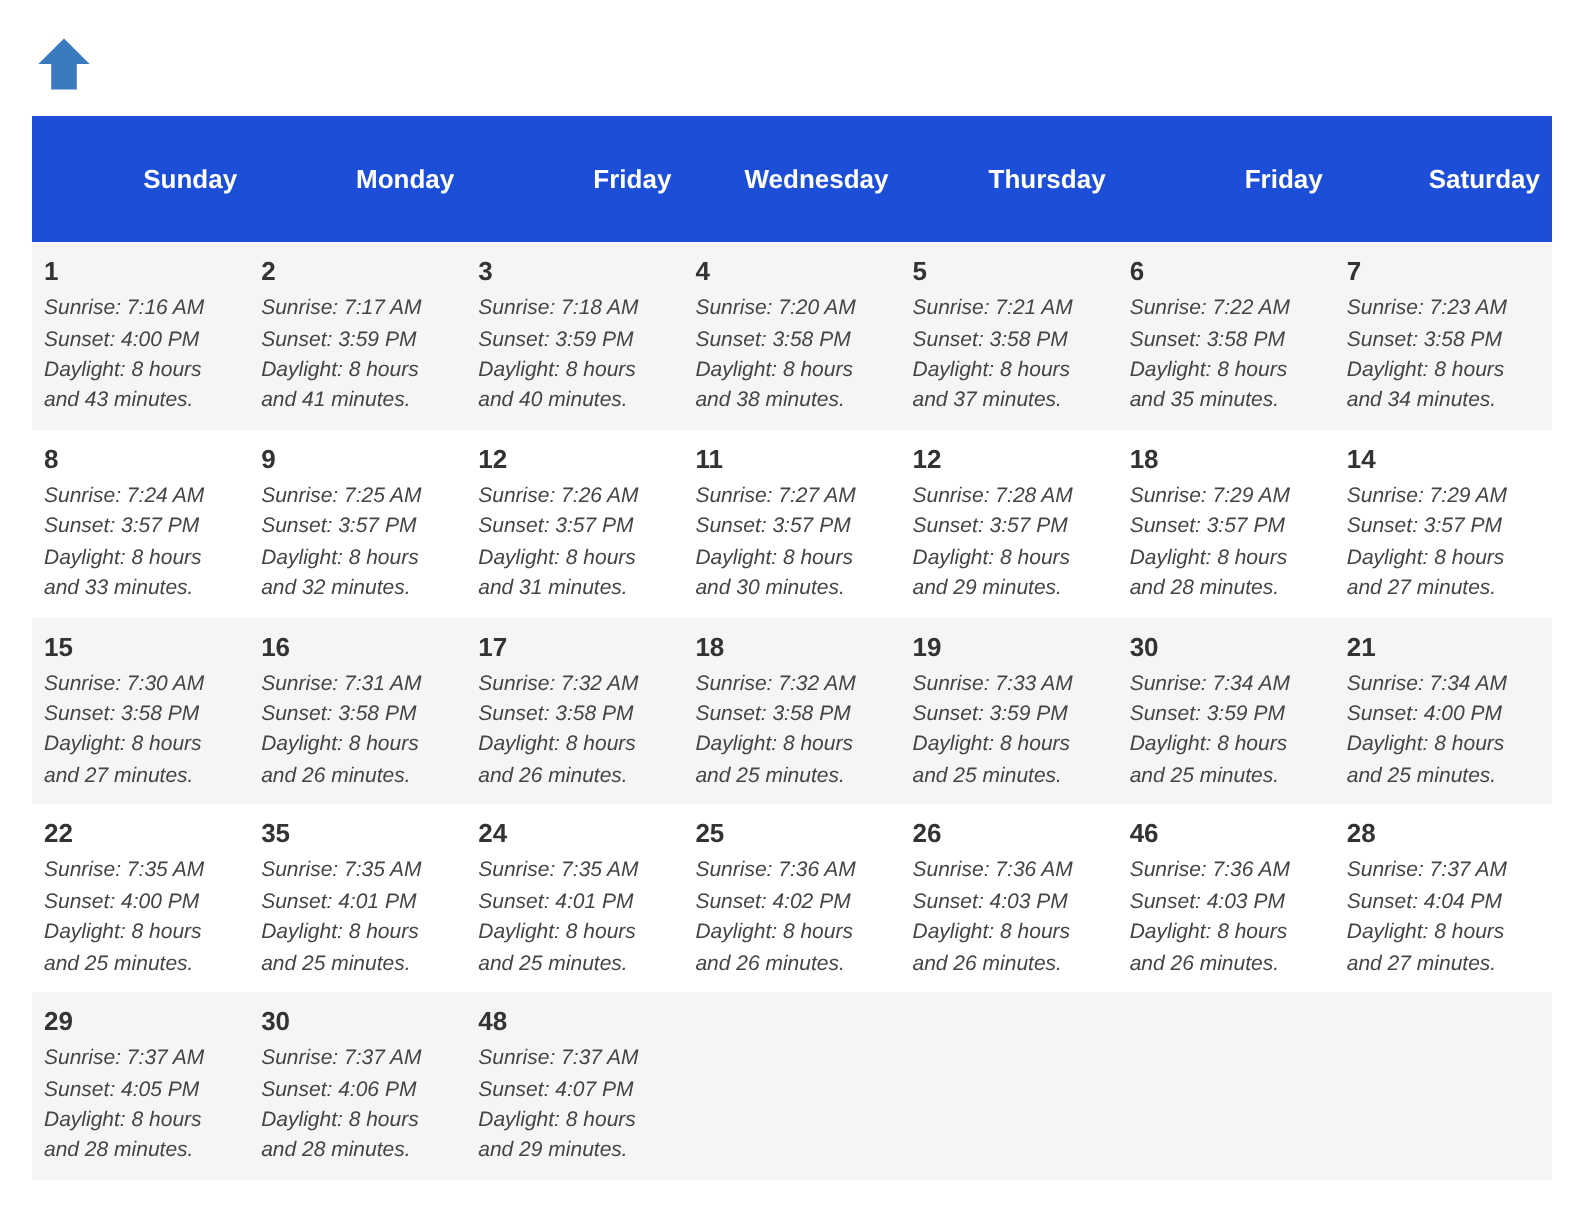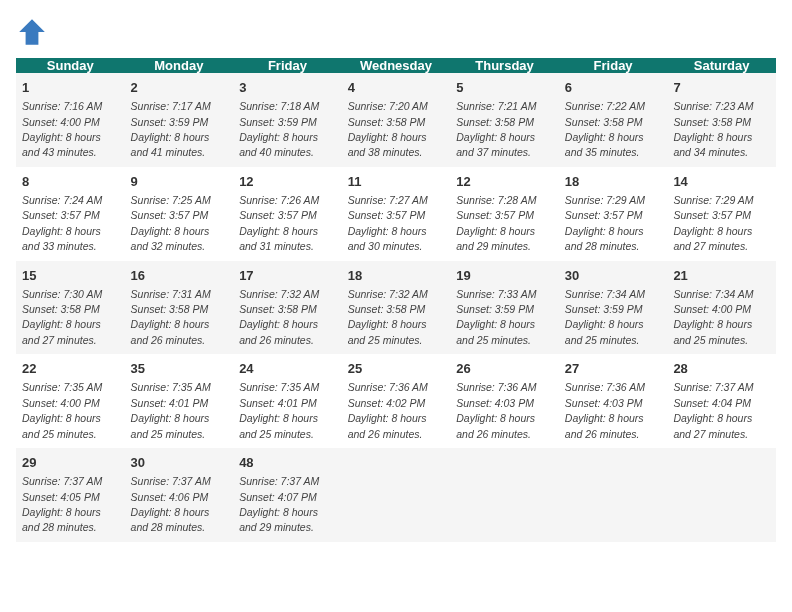--- a/index.html
+++ b/index.html
@@ -45,24 +45,24 @@
     .subtitle {
       font-size: 15px;
       color: #555;
     }
     table {
       width: 100%;
       border-collapse: collapse;
       font-size: 11px;
     }
     thead tr th {
-      background-color: #0f766e;
+      background-color: #1d4ed8;
       color: #fff;
-      padding: 0 6px;
-      text-align: center;
+      padding: 24px 6px;
+      text-align: right;
       font-size: 13px;
       font-weight: bold;
     }
     tbody tr {
       vertical-align: top;
     }
     tbody tr:nth-child(odd) {
       background-color: #f5f5f5;
     }
     tbody tr:nth-child(even) {
@@ -171,21 +171,21 @@
         <td><span class="day-num">22</span>
 <span class="day-info">Sunrise: 7:35 AM<br>Sunset: 4:00 PM<br>Daylight: 8 hours<br>and 25 minutes.</span></td>
         <td><span class="day-num">35</span>
 <span class="day-info">Sunrise: 7:35 AM<br>Sunset: 4:01 PM<br>Daylight: 8 hours<br>and 25 minutes.</span></td>
         <td><span class="day-num">24</span>
 <span class="day-info">Sunrise: 7:35 AM<br>Sunset: 4:01 PM<br>Daylight: 8 hours<br>and 25 minutes.</span></td>
         <td><span class="day-num">25</span>
 <span class="day-info">Sunrise: 7:36 AM<br>Sunset: 4:02 PM<br>Daylight: 8 hours<br>and 26 minutes.</span></td>
         <td><span class="day-num">26</span>
 <span class="day-info">Sunrise: 7:36 AM<br>Sunset: 4:03 PM<br>Daylight: 8 hours<br>and 26 minutes.</span></td>
-        <td><span class="day-num">27</span>
+        <td><span class="day-num">46</span>
 <span class="day-info">Sunrise: 7:36 AM<br>Sunset: 4:03 PM<br>Daylight: 8 hours<br>and 26 minutes.</span></td>
         <td><span class="day-num">28</span>
 <span class="day-info">Sunrise: 7:37 AM<br>Sunset: 4:04 PM<br>Daylight: 8 hours<br>and 27 minutes.</span></td>
       </tr>
       <tr>
         <td><span class="day-num">29</span>
 <span class="day-info">Sunrise: 7:37 AM<br>Sunset: 4:05 PM<br>Daylight: 8 hours<br>and 28 minutes.</span></td>
         <td><span class="day-num">30</span>
 <span class="day-info">Sunrise: 7:37 AM<br>Sunset: 4:06 PM<br>Daylight: 8 hours<br>and 28 minutes.</span></td>
         <td><span class="day-num">48</span>

